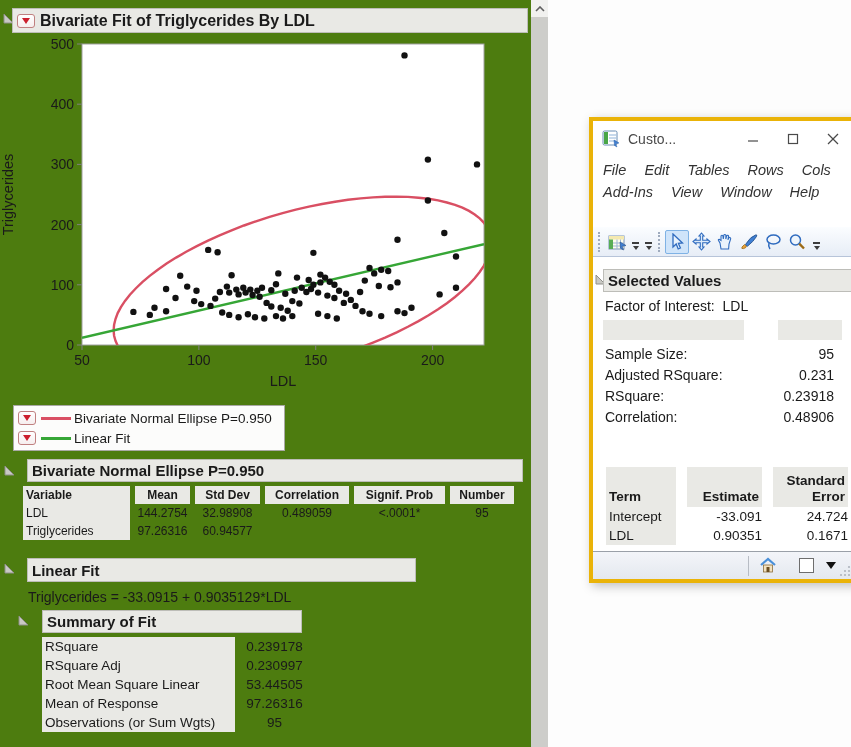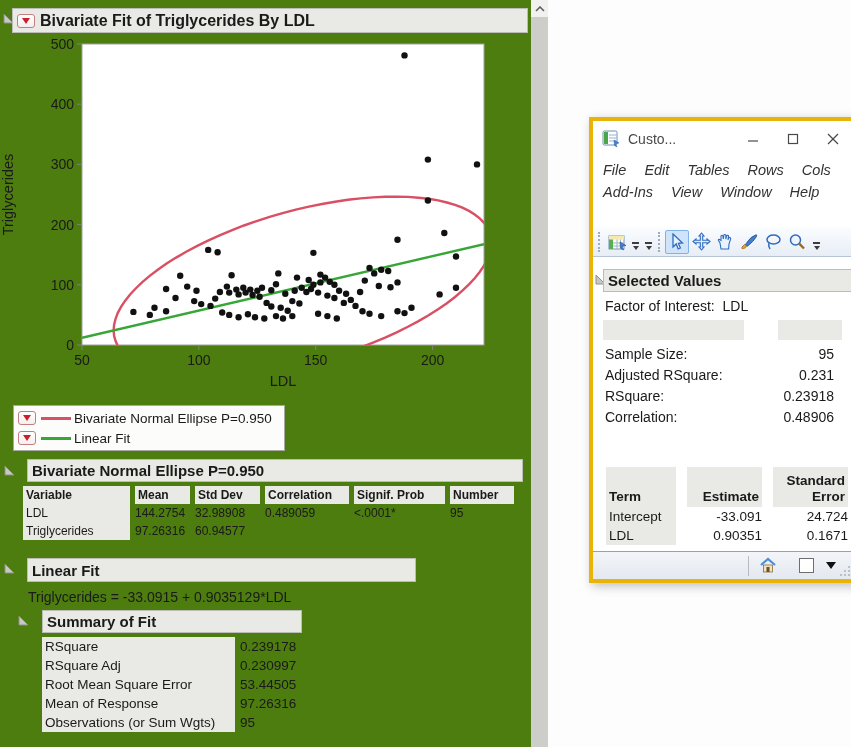--- a/index.html
+++ b/index.html
@@ -22,21 +22,21 @@
   .leg-row svg{margin-right:3px;}
   .leg-label{font-size:13.5px;white-space:nowrap;}
 
   
   .jmp-table{position:absolute;font-size:12px;}
   .tr{display:grid;column-gap:5px;align-items:center;}
   .ell-cols{grid-template-columns:107px 55px 65px 84px 91px 64px;}
   .cell{height:18px;line-height:18px;white-space:nowrap;}
   .cell.h{font-weight:bold;background:#e9e9e5;padding:0 3px;}
   .cell.lab{background:#e9e9e5;padding:0 3px;}
-  .cell.num{text-align:left;}
+  .cell.num{text-align:center;}
   .sum-cols{grid-template-columns:193px 69px;}
   .eq{position:absolute;font-size:14px;white-space:nowrap;}
 
   
   #vscroll{position:absolute;left:531px;top:0;width:17px;height:747px;background:#f1f1ef;}
   #vscroll .btn{position:absolute;left:0;top:0;width:17px;height:17px;display:flex;align-items:center;justify-content:center;}
   #vscroll .thumb{position:absolute;left:0;top:17px;width:17px;height:730px;background:#cdcdca;}
 
   
   #win{position:absolute;left:589px;top:117px;width:268px;height:466px;background:#ffffff;border:4px solid #eab308;box-shadow:3px 3px 10px rgba(0,0,0,.25);}
@@ -287,21 +287,21 @@
     <div class="jmp-table" style="left:42px;top:637px;font-size:13.5px;">
       <div class="tr sum-cols">
           <div class="cell lab" style="height:19px;line-height:19px;">RSquare</div>
           <div class="cell num" style="height:19px;line-height:19px;">0.239178</div>
         </div>
       <div class="tr sum-cols">
           <div class="cell lab" style="height:19px;line-height:19px;">RSquare Adj</div>
           <div class="cell num" style="height:19px;line-height:19px;">0.230997</div>
         </div>
       <div class="tr sum-cols">
-          <div class="cell lab" style="height:19px;line-height:19px;">Root Mean Square Error</div>
+          <div class="cell lab" style="height:19px;line-height:19px;">Root Mean Square Linear</div>
           <div class="cell num" style="height:19px;line-height:19px;">53.44505</div>
         </div>
       <div class="tr sum-cols">
           <div class="cell lab" style="height:19px;line-height:19px;">Mean of Response</div>
           <div class="cell num" style="height:19px;line-height:19px;">97.26316</div>
         </div>
       <div class="tr sum-cols">
           <div class="cell lab" style="height:19px;line-height:19px;">Observations (or Sum Wgts)</div>
           <div class="cell num" style="height:19px;line-height:19px;">95</div>
         </div>

